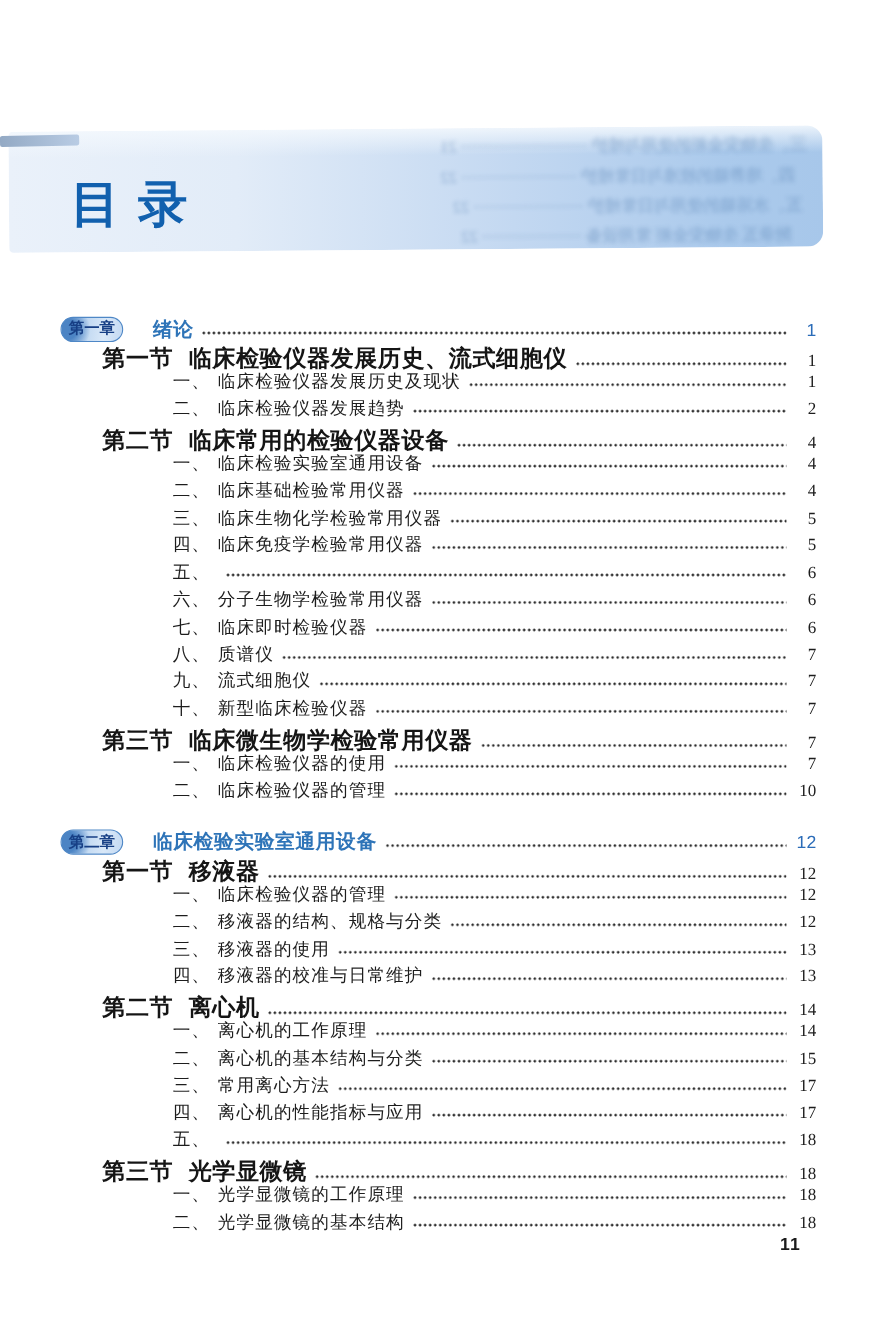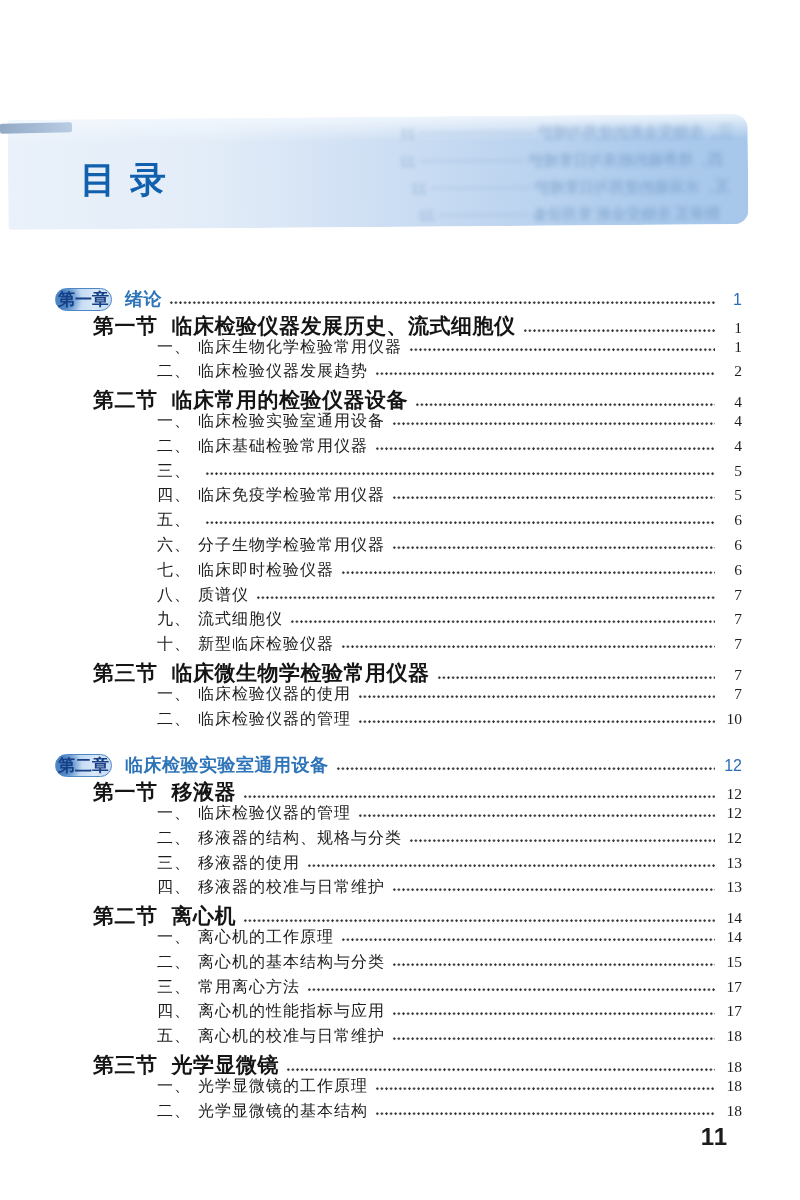--- a/index.html
+++ b/index.html
@@ -42,23 +42,23 @@
     font-weight: bold;
     color: #4d79ad;
     opacity: 0.32;
     filter: blur(2.1px);
     transform: scaleX(-1);
     text-align: left;
   }
 
   .page-title {
     position: absolute;
-    left: 80px; top: 156px;
+    left: 64px; top: 156px;
     font-family: "Liberation Sans", "DejaVu Sans", sans-serif;
-    font-size: 36px;
+    font-size: 45px;
     font-weight: 800;
     color: #1160ae;
     letter-spacing: 2px;
   }
 
   
   .toc {
     position: absolute;
     left: 55px; top: 287px;
     width: 687px;
@@ -88,28 +88,28 @@
     min-width: 22px;
     text-align: right;
   }
 
   
   .chapter-row .chapter-badge {
     display: inline-flex;
     align-items: center;
     justify-content: center;
     width: 57px; height: 23px;
-    margin-right: 13px;
+    margin-right: 27px;
     border-radius: 12px;
     border: 1px solid #4e87c6;
     background:
       radial-gradient(circle at 8% 50%, #4c84c4 0%, #4c84c4 18%, rgba(76,132,196,0) 42%),
       linear-gradient(100deg, #8fb5e2 0%, #bcd5f0 35%, #d9e8f8 70%, #c3d9f2 100%);
     font-family: "Liberation Sans", sans-serif;
-    font-size: 17px;
+    font-size: 14px;
     font-weight: bold;
     color: #173f85;
     align-self: center;
   }
   .chapter-row .chapter-title {
     font-family: "Liberation Sans", sans-serif;
     font-size: 18px;
     font-weight: bold;
     color: #2e74b8;
     letter-spacing: 0.5px;
@@ -141,21 +141,21 @@
     font-size: 16px;
     color: #1d1d1d;
     letter-spacing: 1px;
   }
   .item-row .item-num { margin-right: 7px; }
 
   .folio {
     position: absolute;
     right: 72px; top: 1123px;
     font-family: "Liberation Sans", sans-serif;
-    font-size: 24px;
+    font-size: 16px;
     font-weight: 600;
     color: #1c1c1c;
     letter-spacing: 1px;
   }
 </style>
 </head>
 <body>
 
 <div class="header-band" id="header-band">
     <div class="ghost-line" style="top: 8px; left: 20px;">三、生物安全柜的使用与维护 ······················· 21</div>
@@ -178,21 +178,21 @@
 
   <div class="row section-row">
     <span class="sec-num">第一节</span>
     <span class="sec-title">临床检验仪器发展历史、流式细胞仪</span>
     <span class="dots"></span>
     <span class="page-num">1</span>
   </div>
 
   <div class="row item-row">
     <span class="item-num">一、</span>
-    <span class="item-title">临床生物化学检验常用仪器</span>
+    <span class="item-title">临床检验仪器发展历史及现状</span>
     <span class="dots"></span>
     <span class="page-num">1</span>
   </div>
 
   <div class="row item-row">
     <span class="item-num">二、</span>
     <span class="item-title">临床检验仪器发展趋势</span>
     <span class="dots"></span>
     <span class="page-num">2</span>
   </div>
@@ -213,20 +213,21 @@
 
   <div class="row item-row">
     <span class="item-num">二、</span>
     <span class="item-title">临床基础检验常用仪器</span>
     <span class="dots"></span>
     <span class="page-num">4</span>
   </div>
 
   <div class="row item-row">
     <span class="item-num">三、</span>
+    <span class="item-title">临床生物化学检验常用仪器</span>
     <span class="dots"></span>
     <span class="page-num">5</span>
   </div>
 
   <div class="row item-row">
     <span class="item-num">四、</span>
     <span class="item-title">临床免疫学检验常用仪器</span>
     <span class="dots"></span>
     <span class="page-num">5</span>
   </div>
@@ -366,21 +367,20 @@
 
   <div class="row item-row">
     <span class="item-num">四、</span>
     <span class="item-title">离心机的性能指标与应用</span>
     <span class="dots"></span>
     <span class="page-num">17</span>
   </div>
 
   <div class="row item-row">
     <span class="item-num">五、</span>
-    <span class="item-title">离心机的校准与日常维护</span>
     <span class="dots"></span>
     <span class="page-num">18</span>
   </div>
 
   <div class="row section-row">
     <span class="sec-num">第三节</span>
     <span class="sec-title">光学显微镜</span>
     <span class="dots"></span>
     <span class="page-num">18</span>
   </div>

